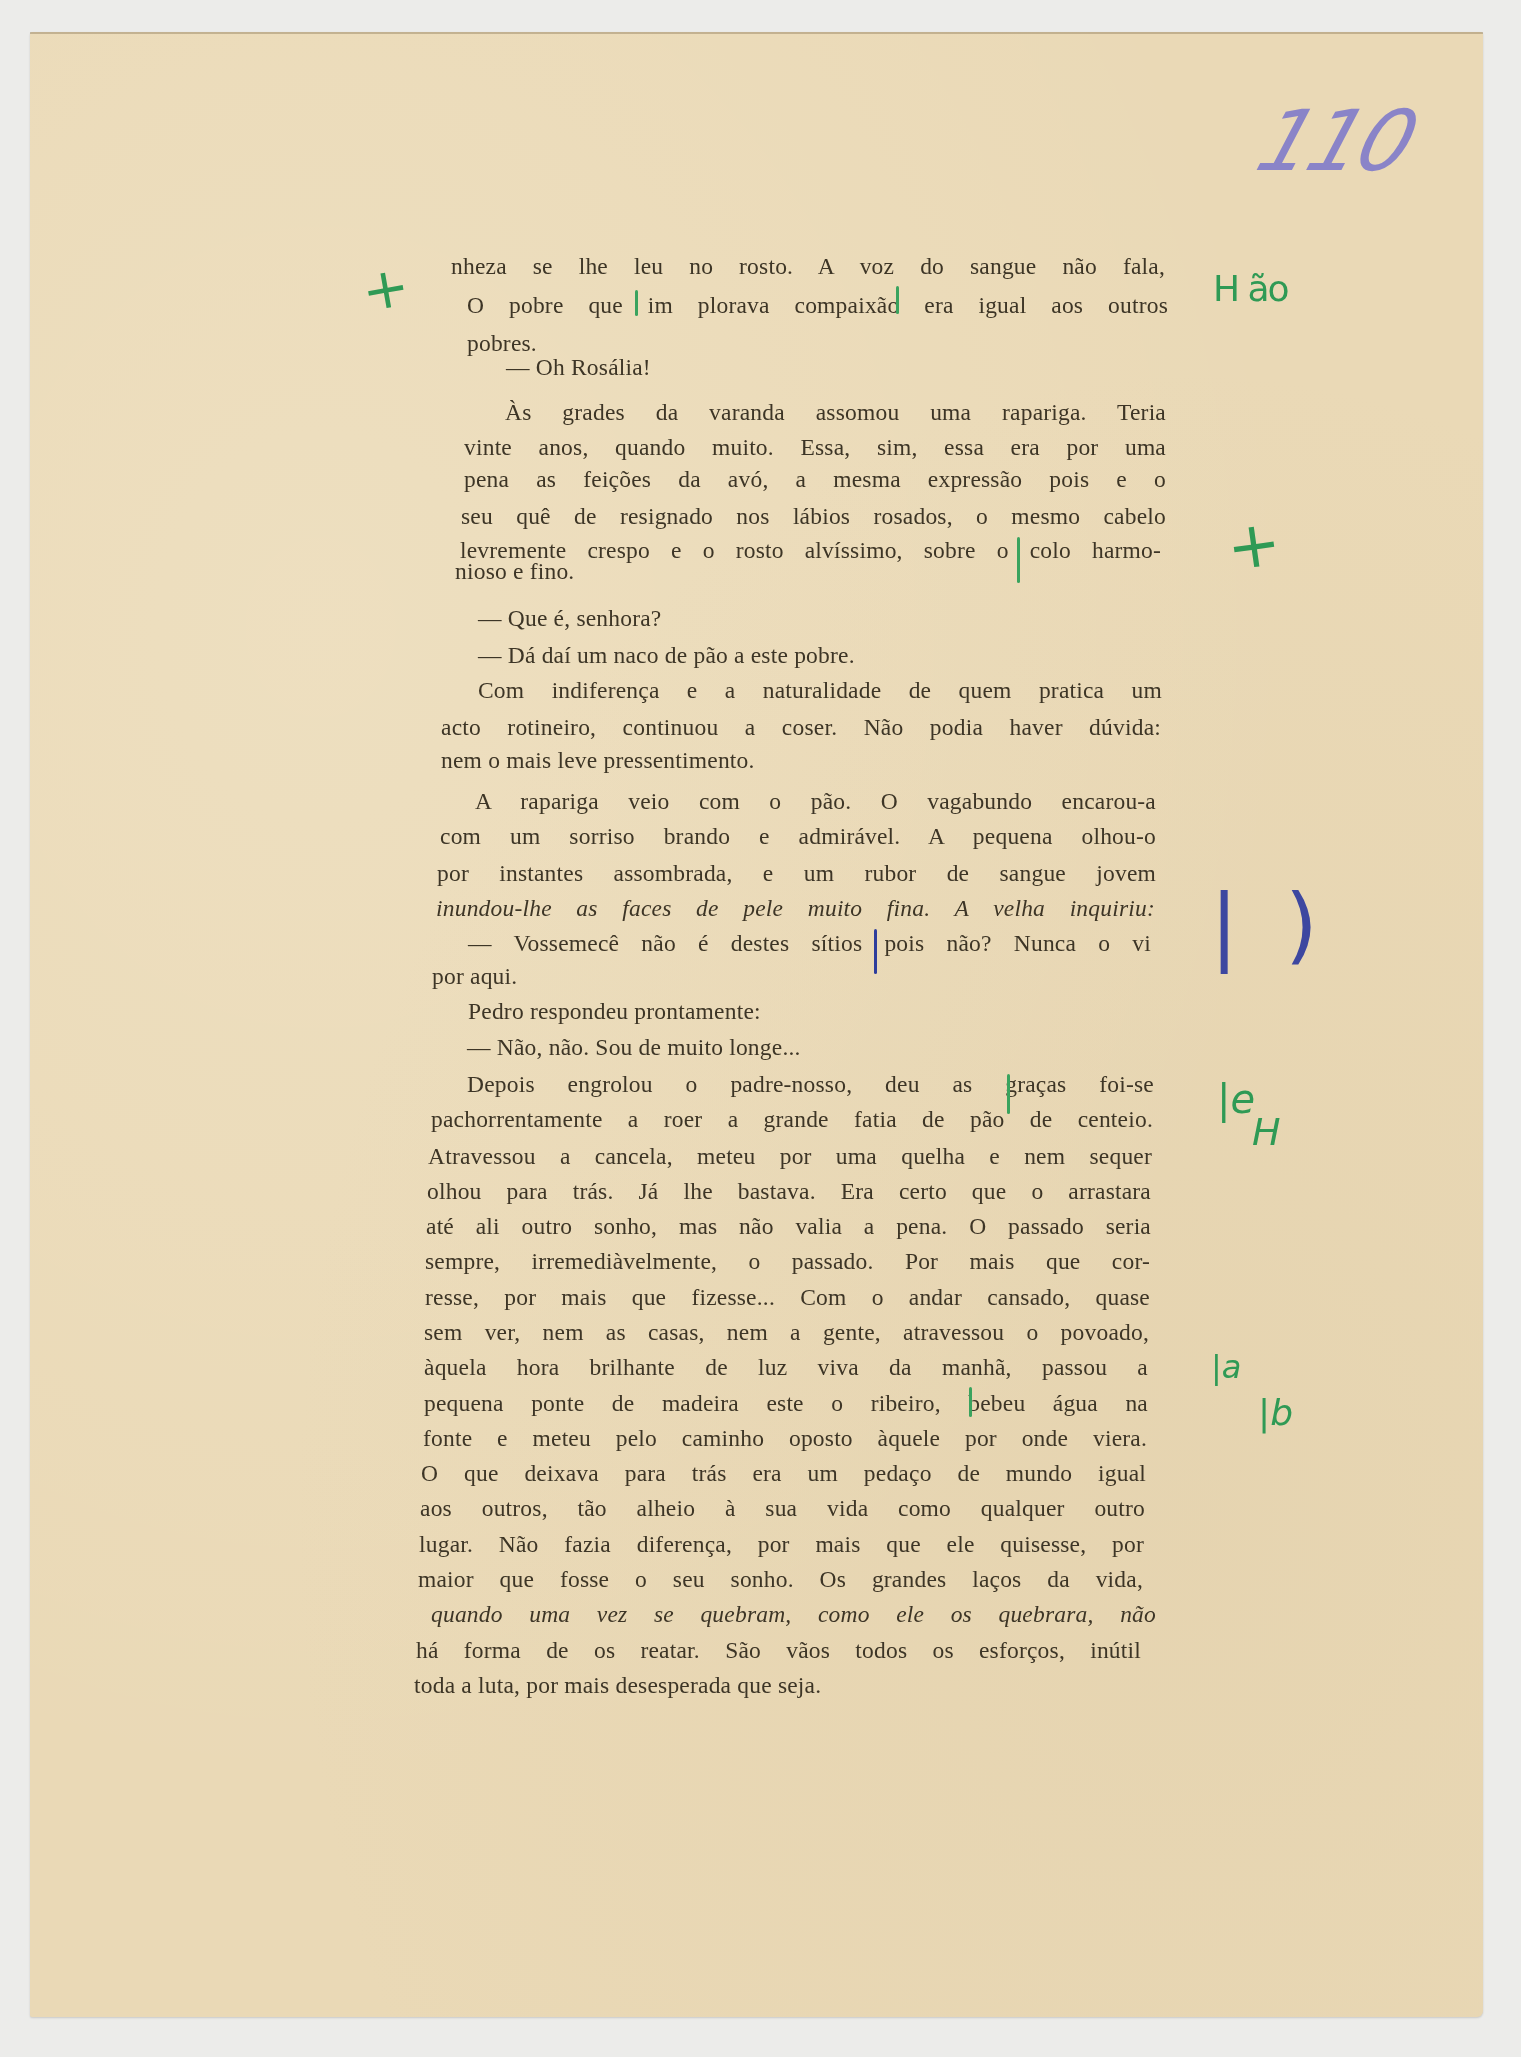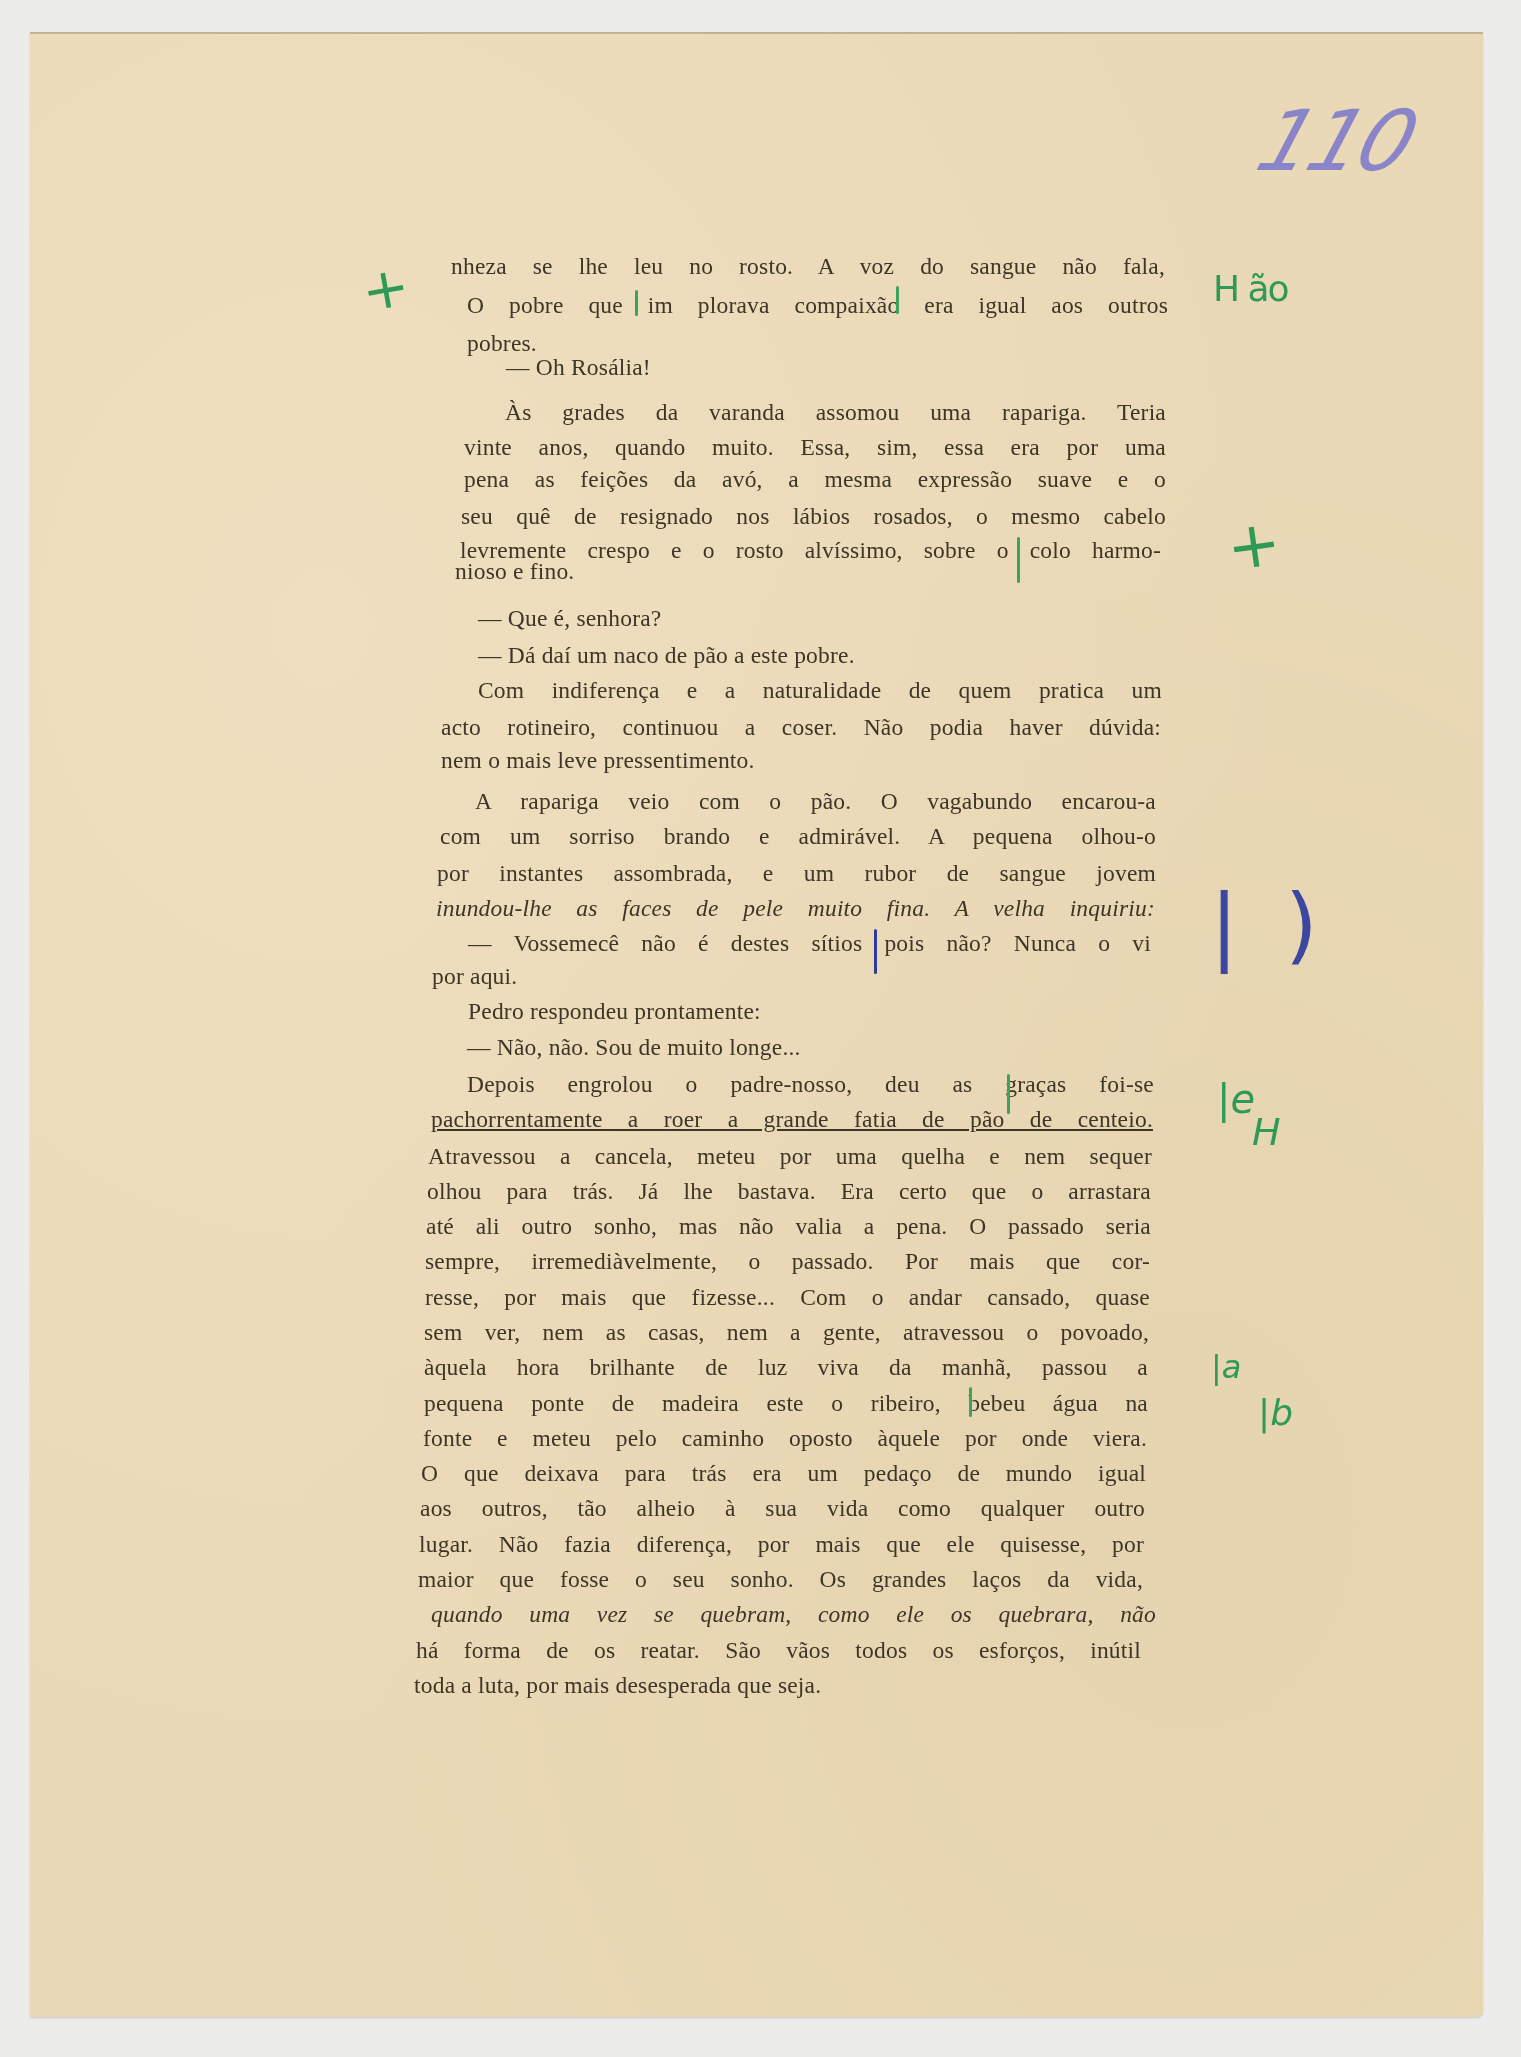--- a/index.html
+++ b/index.html
@@ -60,39 +60,39 @@
 
 <div class="hand violet" style="left:1262px; top:92px; font-size:84px; transform:skewX(-18deg); letter-spacing:-4px; font-weight:300;">110</div>
 
 <div>
   <div class="line" style="left:451px; top:251px; width:714px;">nheza se lhe leu no rosto. A voz do sangue não fala,</div>
   <div class="line" style="left:467px; top:290px; width:701px;">O pobre que im plorava compaixão era igual aos outros</div>
   <div class="line last" style="left:467px; top:328px; width:300px;">pobres.</div>
   <div class="line last" style="left:506px; top:352px; width:300px;">— Oh Rosália!</div>
   <div class="line" style="left:505px; top:397px; width:661px;">Às grades da varanda assomou uma rapariga. Teria</div>
   <div class="line" style="left:464px; top:432px; width:702px;">vinte anos, quando muito. Essa, sim, essa era por uma</div>
-  <div class="line" style="left:464px; top:464px; width:702px;">pena as feições da avó, a mesma expressão suave e o</div>
+  <div class="line" style="left:464px; top:464px; width:702px;">pena as feições da avó, a mesma expressão pois e o</div>
   <div class="line" style="left:461px; top:501px; width:705px;">seu quê de resignado nos lábios rosados, o mesmo cabelo</div>
   <div class="line" style="left:460px; top:535px; width:701px;">levremente crespo e o rosto alvíssimo, sobre o colo harmo-</div>
   <div class="line last" style="left:455px; top:556px; width:300px;">nioso e fino.</div>
   <div class="line last" style="left:478px; top:603px; width:400px;">— Que é, senhora?</div>
   <div class="line last" style="left:478px; top:640px; width:520px;">— Dá daí um naco de pão a este pobre.</div>
   <div class="line" style="left:478px; top:675px; width:684px;">Com indiferença e a naturalidade de quem pratica um</div>
   <div class="line" style="left:441px; top:712px; width:720px;">acto rotineiro, continuou a coser. Não podia haver dúvida:</div>
   <div class="line last" style="left:441px; top:745px; width:500px;">nem o mais leve pressentimento.</div>
   <div class="line" style="left:475px; top:786px; width:681px;">A rapariga veio com o pão. O vagabundo encarou-a</div>
   <div class="line" style="left:440px; top:821px; width:716px;">com um sorriso brando e admirável. A pequena olhou-o</div>
   <div class="line" style="left:437px; top:858px; width:719px;">por instantes assombrada, e um rubor de sangue jovem</div>
   <div class="line" style="left:436px; top:893px; width:719px;font-style:italic;">inundou-lhe as faces de pele muito fina. A velha inquiriu:</div>
   <div class="line" style="left:468px; top:928px; width:683px;">— Vossemecê não é destes sítios pois não? Nunca o vi</div>
   <div class="line last" style="left:432px; top:961px; width:200px;">por aqui.</div>
   <div class="line last" style="left:468px; top:996px; width:450px;">Pedro respondeu prontamente:</div>
   <div class="line last" style="left:467px; top:1032px; width:500px;">— Não, não. Sou de muito longe...</div>
   <div class="line" style="left:467px; top:1069px; width:687px;">Depois engrolou o padre-nosso, deu as graças foi-se</div>
-  <div class="line" style="left:431px; top:1104px; width:722px;text-decoration:underline;">pachorrentamente a roer a grande fatia de pão de centeio.</div>
+  <div class="line" style="left:431px; top:1104px; width:722px;">pachorrentamente a roer a grande fatia de pão de centeio.</div>
   <div class="line" style="left:428px; top:1141px; width:724px;">Atravessou a cancela, meteu por uma quelha e nem sequer</div>
   <div class="line" style="left:427px; top:1176px; width:724px;">olhou para trás. Já lhe bastava. Era certo que o arrastara</div>
   <div class="line" style="left:426px; top:1211px; width:725px;">até ali outro sonho, mas não valia a pena. O passado seria</div>
   <div class="line" style="left:425px; top:1246px; width:725px;">sempre, irremediàvelmente, o passado. Por mais que cor-</div>
   <div class="line" style="left:425px; top:1282px; width:725px;">resse, por mais que fizesse... Com o andar cansado, quase</div>
   <div class="line" style="left:424px; top:1317px; width:725px;">sem ver, nem as casas, nem a gente, atravessou o povoado,</div>
   <div class="line" style="left:424px; top:1352px; width:724px;">àquela hora brilhante de luz viva da manhã, passou a</div>
   <div class="line" style="left:424px; top:1388px; width:724px;">pequena ponte de madeira este o ribeiro, bebeu água na</div>
   <div class="line" style="left:423px; top:1423px; width:724px;">fonte e meteu pelo caminho oposto àquele por onde viera.</div>
   <div class="line" style="left:421px; top:1458px; width:725px;">O que deixava para trás era um pedaço de mundo igual</div>

